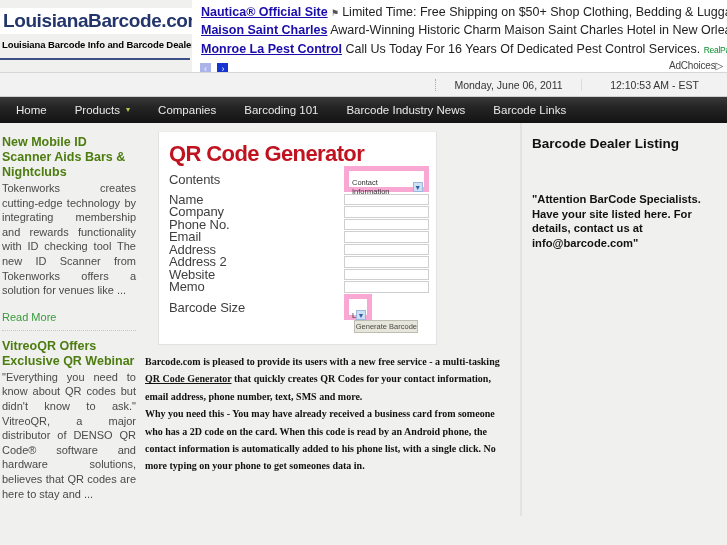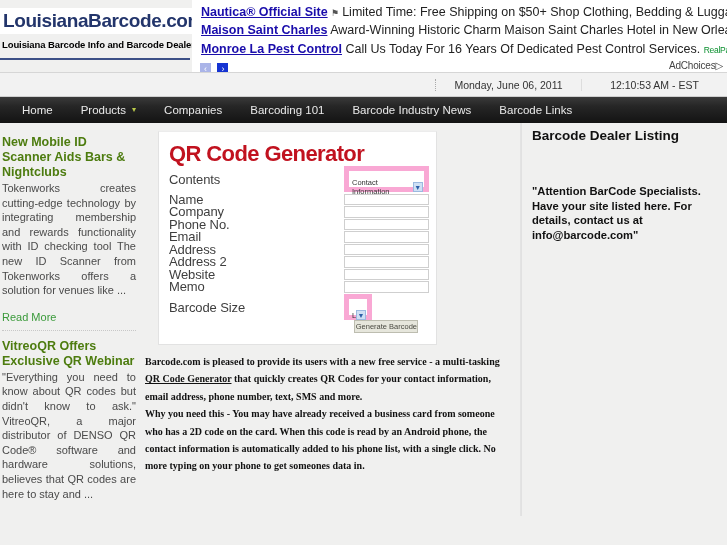--- a/index.html
+++ b/index.html
@@ -51,21 +51,21 @@
     border-top: 1px solid #d6d6d6; border-bottom: 1px solid #cfcfcf;
     display:flex; justify-content: flex-end; align-items:center;
   }
   .datebar .cell { font-size: 10.5px; color:#333; text-align:center; }
   .date-cell { width: 146px; border-left: 1px dotted #aaa; }
   .time-cell { width: 146px; border-left: 1px solid #ddd; }
 
   
   .nav {
     height: 26px; background: linear-gradient(to bottom, #3a3a3a 0%, #262626 35%, #131313 100%);
-    display: flex; align-items: center; padding-left: 8px;
+    display: flex; align-items: center; padding-left: 2px;
   }
   .nav-item {
     color: #e9e9e9; font-size: 11.5px; padding: 0 14px; line-height: 26px;
     white-space: nowrap; position: relative; text-decoration: none;
   }
   .caret-down { display:inline-block; margin-left:6px; color:#b9c94a; font-size:8px; vertical-align: 2px; }
 
   
   .body-wrap { position: relative; height: 393px; background: #f0f0ef; }
 
@@ -126,21 +126,21 @@
   .main-copy {
     margin: 8px 0 0 4px; width: 366px;
     font-family: "Liberation Serif", serif;
     font-size: 10px; font-weight: bold; color: #111; line-height: 17.4px;
   }
   .main-copy a { color: #111; text-decoration: underline; }
 
   
   .right-col {
     position: absolute; left: 521px; top: 0; width: 206px; height: 393px;
-    padding: 4px 8px 0 10px; border-left: 1px solid #e1e1e1;
+    padding: 12px 8px 0 10px; border-left: 1px solid #e1e1e1;
   }
   .right-title { font-size: 13.5px; font-weight: bold; color: #111; line-height: 17px; margin-bottom: 4px; }
   .right-note {
     margin-top: 40px; font-size: 11.2px; font-weight: bold; color: #111; line-height: 14.6px;
   }
   .col-divider { position:absolute; left: 520px; top: 0; width: 1px; height: 393px; background: #e3e3e3; }
 </style>
 </head>
 <body>
 

